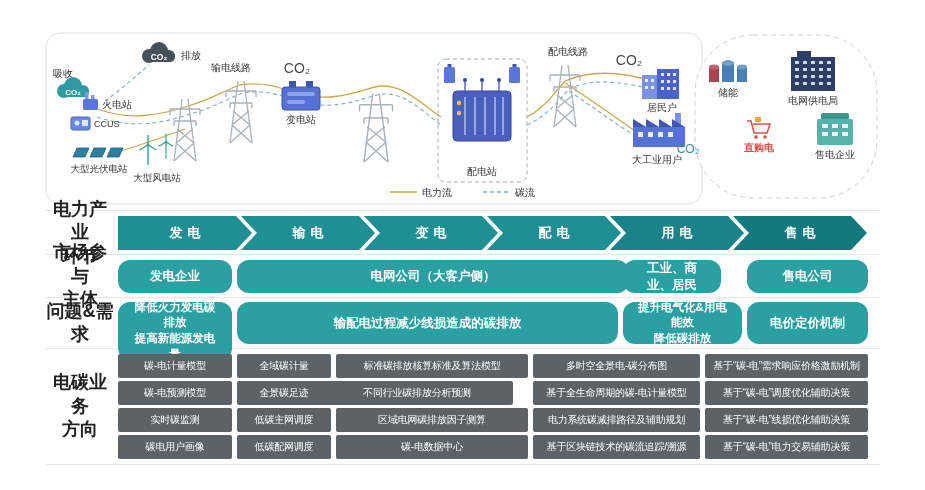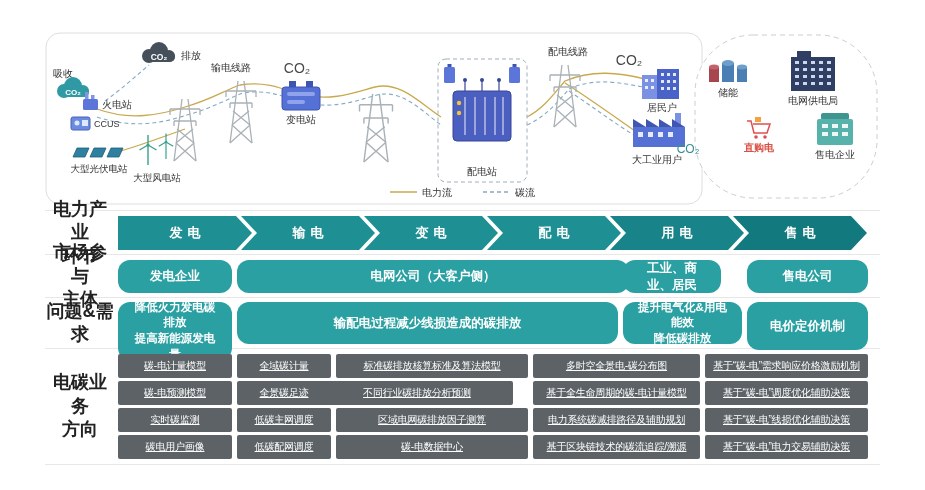--- a/index.html
+++ b/index.html
@@ -11,21 +11,21 @@
             text-align:center;font-size:18px;font-weight:bold;color:#222;white-space:pre-line;line-height:1.3;}
   .stage{position:absolute;top:216px;width:134px;height:34px;display:flex;align-items:center;justify-content:center;
          color:#fff;font-weight:bold;font-size:13px;letter-spacing:5px;padding-left:5px;box-sizing:border-box;
          clip-path:polygon(0 0, calc(100% - 16px) 0, 100% 50%, calc(100% - 16px) 100%, 0 100%, 16px 50%);}
   .stage.first{clip-path:polygon(0 0, calc(100% - 16px) 0, 100% 50%, calc(100% - 16px) 100%, 0 100%);}
   .tealbox{position:absolute;background:#2aa0a2;color:#fff;display:flex;align-items:center;justify-content:center;
            text-align:center;font-size:11.5px;font-weight:bold;border-radius:12px;white-space:pre-line;line-height:1.35;
            box-sizing:border-box;padding:0 13px;}
   .tealbox.big{font-size:12.5px;}
   .cell{position:absolute;height:24px;background:#5c6266;color:#fff;display:flex;align-items:center;justify-content:center;
-        text-align:center;font-size:10px;letter-spacing:-0.2px;border-radius:2px;box-sizing:border-box;padding:0 2px;text-decoration:underline;}
+        text-align:center;font-size:10px;letter-spacing:-0.2px;border-radius:2px;box-sizing:border-box;padding:0 2px;}
   svg text{font-family:"Liberation Sans","DejaVu Sans",sans-serif;}
 </style>
 </head>
 <body>
 
 <div class="page">
 
   <svg class="illu" width="835" height="185" viewBox="0 0 835 185">
     <defs>
       <g id="pylon">
@@ -280,21 +280,21 @@
   <div class="tealbox big" style="left:118px;top:260px;width:114px;height:33px">发电企业</div>
   <div class="tealbox big" style="left:237px;top:260px;width:392px;height:33px">电网公司（大客户侧）</div>
   <div class="tealbox big" style="left:623px;top:260px;width:98px;height:33px">工业、商业、居民</div>
   <div class="tealbox big" style="left:747px;top:260px;width:121px;height:33px">售电公司</div>
 
   <div class="tealbox" style="left:118px;top:302px;width:114px;height:58px">降低火力发电碳排放
 提高新能源发电量</div>
   <div class="tealbox big" style="left:237px;top:302px;width:381px;height:42px">输配电过程减少线损造成的碳排放</div>
   <div class="tealbox" style="left:623px;top:302px;width:119px;height:42px">提升电气化&amp;用电能效
 降低碳排放</div>
-  <div class="tealbox big" style="left:747px;top:302px;width:121px;height:48px">电价定价机制</div>
+  <div class="tealbox big" style="left:747px;top:302px;width:121px;height:42px">电价定价机制</div>
 
   <div class="cell" style="left:118px;top:354px;width:114px">碳-电计量模型</div>
   <div class="cell" style="left:237px;top:354px;width:94px">全域碳计量</div>
   <div class="cell" style="left:336px;top:354px;width:192px">标准碳排放核算标准及算法模型</div>
   <div class="cell" style="left:533px;top:354px;width:167px">多时空全景电-碳分布图</div>
   <div class="cell" style="left:705px;top:354px;width:163px">基于“碳-电”需求响应价格激励机制</div>
 
   <div class="cell" style="left:118px;top:381px;width:114px">碳-电预测模型</div>
   <div class="cell" style="left:237px;top:381px;width:94px">全景碳足迹</div>
   <div class="cell" style="left:321px;top:381px;width:192px">不同行业碳排放分析预测</div>

